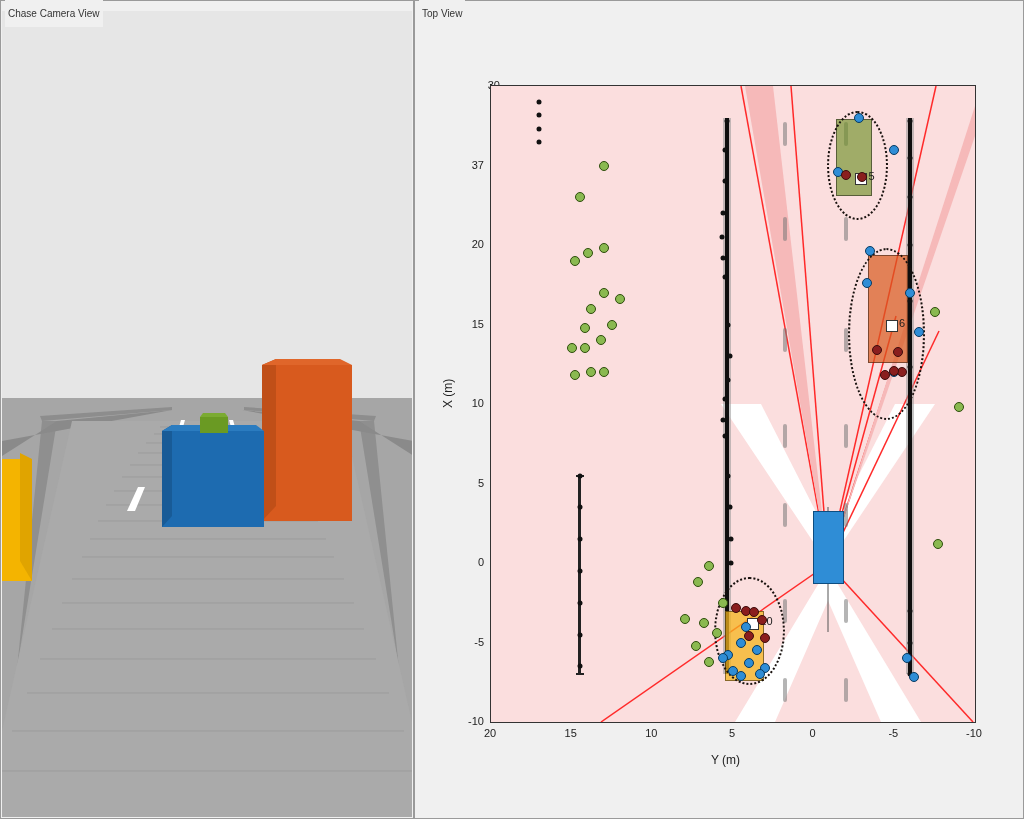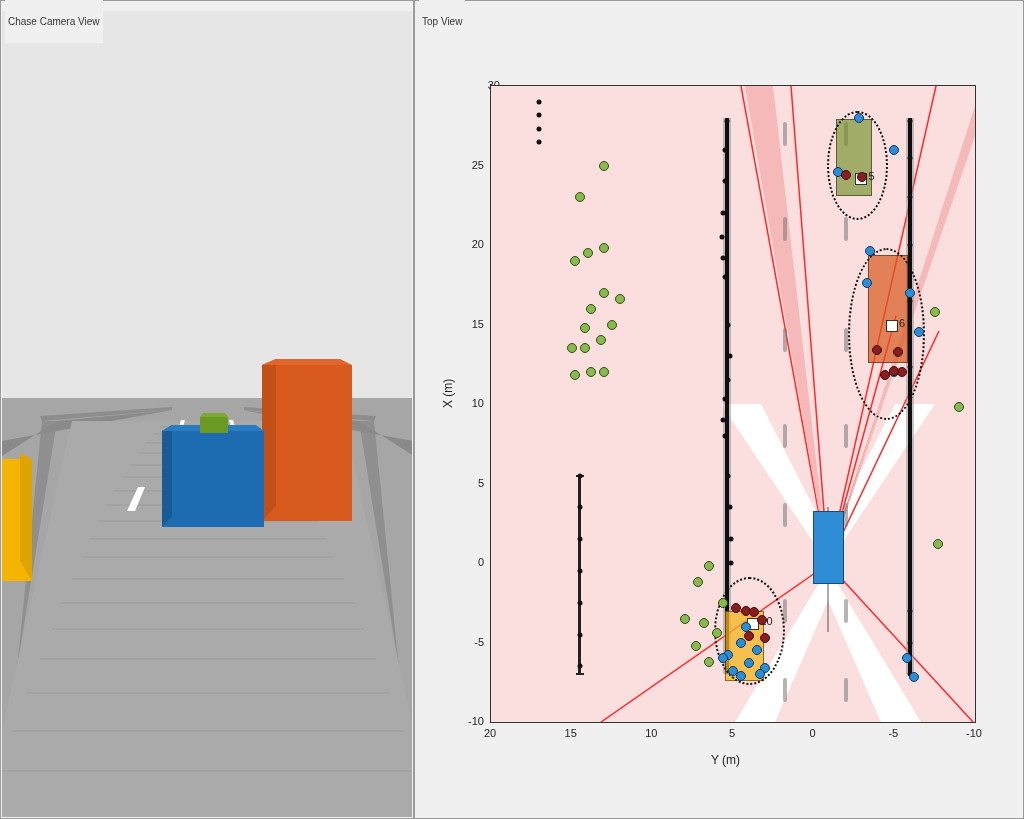--- a/index.html
+++ b/index.html
@@ -30,21 +30,21 @@
   }
   .panel-right {
     flex: 1;
     height: 819px;
   }
   .panel-title {
     position: absolute;
     top: -1px;
     left: 4px;
     background: #f0f0f0;
-    padding: 16px 3px;
+    padding: 8px 3px;
     font-size: 10px;
     color: #333;
     z-index: 50;
   }
 
   
   .chase-view {
     position: absolute;
     left: 1px; right: 1px; top: 10px; bottom: 1px;
     overflow: hidden;
@@ -255,21 +255,21 @@
           <div class="tick-label" style="left: 558px; top: 714px;">-10</div>
         </div>
       <div id="yticks">
           <div class="tick-label-y" style="left: 40px; width: 28px; top: 708px;">-10</div>
           <div class="tick-label-y" style="left: 40px; width: 28px; top: 628.5px;">-5</div>
           <div class="tick-label-y" style="left: 40px; width: 28px; top: 549px;">0</div>
           <div class="tick-label-y" style="left: 40px; width: 28px; top: 469.5px;">5</div>
           <div class="tick-label-y" style="left: 40px; width: 28px; top: 390px;">10</div>
           <div class="tick-label-y" style="left: 40px; width: 28px; top: 310.5px;">15</div>
           <div class="tick-label-y" style="left: 40px; width: 28px; top: 231px;">20</div>
-          <div class="tick-label-y" style="left: 40px; width: 28px; top: 151.5px;">25</div>
+          <div class="tick-label-y" style="left: 40px; width: 28px; top: 151.5px;">37</div>
           <div class="tick-label-y" style="left: 56px; width: 28px; top: 72px;">30</div>
         </div>
 
       <div class="axes" id="axes">
 
         <svg width="484" height="636" style="position:absolute;left:0;top:0">
 
           <g fill="#ffffff">
             <polygon points="337,478 230,318 270,318 350,475"></polygon>
             <polygon points="337,478 444,318 404,318 324,475"></polygon>

